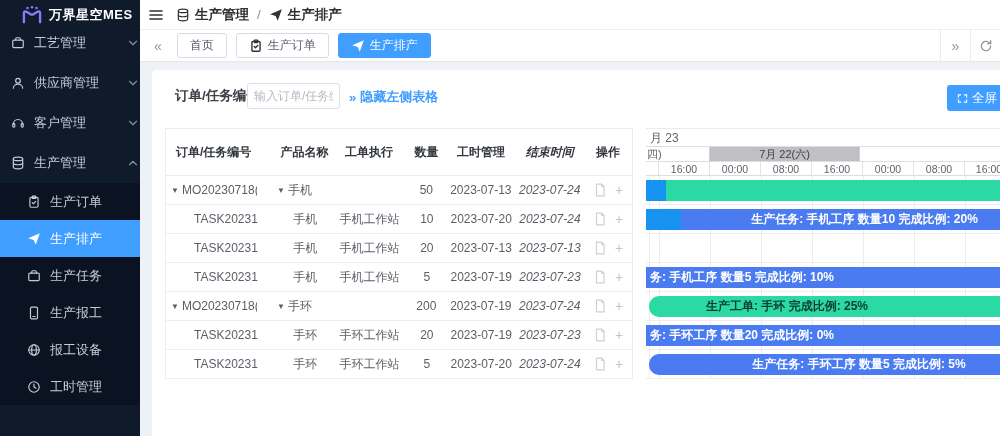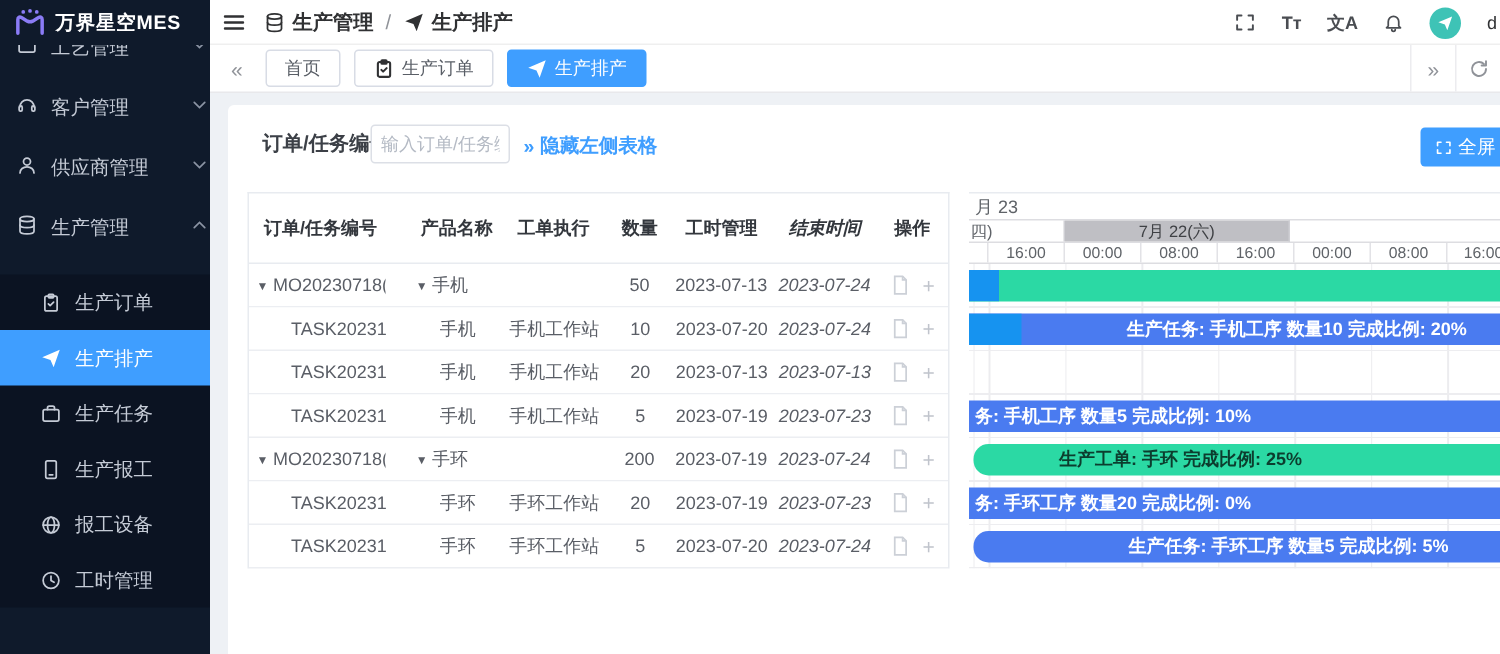--- a/index.html
+++ b/index.html
@@ -6,21 +6,21 @@
   html,body { width:1000px; height:436px; overflow:hidden; }
   body { font-family:"Liberation Sans","DejaVu Sans",sans-serif; font-size:12px; color:#606266;
          background:#eef1f5; position:relative; }
   svg { display:block; }
 
   
   .sidebar { position:absolute; left:0; top:0; width:140px; height:436px; background:#0f1a2b; overflow:hidden; z-index:5; }
   .logo { position:relative; z-index:3; height:30px; background:#0f1a2b; display:flex; align-items:center; gap:6px; padding-left:9px; }
   .logo-text { color:#fff; font-weight:bold; font-size:13px; letter-spacing:.5px; }
   .menu { margin-top:-17px; }
-  .m-item { height:40px; display:flex; gap:9px; padding:0 0 0 11px; color:#c5cbd6; font-size:13px; cursor:pointer; }
+  .m-item { height:40px; display:flex; align-items:center; gap:9px; padding:0 0 0 11px; color:#c5cbd6; font-size:13px; cursor:pointer; }
   .m-item .lbl { flex:1; }
   .m-item .chev { color:#7e8violet; }
   .chev { color:#8a93a3; }
   .submenu { background:#0b1322; }
   .s-item { height:37px; display:flex; align-items:center; gap:9px; padding-left:27px; color:#c5cbd6; font-size:13px; cursor:pointer; }
   .s-item.active { background:#3f9eff; color:#fff; }
   .icon14 { width:14px; height:14px; flex:0 0 14px; }
   .icon16 { width:16px; height:16px; }
 
   
@@ -119,35 +119,35 @@
           <rect x="3" y="7" width="18" height="13" rx="2"></rect>
           <path d="M8 7V5a2 2 0 0 1 2-2h4a2 2 0 0 1 2 2v2"></path>
         </svg>
       <span class="lbl">工艺管理</span>
       <svg class="icon14 chev" viewBox="0 0 24 24" fill="none" stroke="currentColor" stroke-width="2" stroke-linecap="round">
           <path d="M6 9l6 6 6-6"></path>
         </svg>
     </div>
     <div class="m-item">
       <svg class="icon14" viewBox="0 0 24 24" fill="none" stroke="currentColor" stroke-width="2" stroke-linecap="round" stroke-linejoin="round">
+          <circle cx="12" cy="8" r="4"></circle>
+          <path d="M4 21c0-4 3.6-7 8-7s8 3 8 7"></path>
+        </svg>
+      <span class="lbl">供应商管理</span>
+      <svg class="icon14 chev" viewBox="0 0 24 24" fill="none" stroke="currentColor" stroke-width="2" stroke-linecap="round">
+          <path d="M6 9l6 6 6-6"></path>
+        </svg>
+    </div>
+    <div class="m-item">
+      <svg class="icon14" viewBox="0 0 24 24" fill="none" stroke="currentColor" stroke-width="2" stroke-linecap="round" stroke-linejoin="round">
           <path d="M4 14a8 8 0 0 1 16 0"></path>
           <rect x="3" y="13" width="3.5" height="6" rx="1.5"></rect>
           <rect x="17.5" y="13" width="3.5" height="6" rx="1.5"></rect>
         </svg>
       <span class="lbl">客户管理</span>
-      <svg class="icon14 chev" viewBox="0 0 24 24" fill="none" stroke="currentColor" stroke-width="2" stroke-linecap="round">
-          <path d="M6 9l6 6 6-6"></path>
-        </svg>
-    </div>
-    <div class="m-item">
-      <svg class="icon14" viewBox="0 0 24 24" fill="none" stroke="currentColor" stroke-width="2" stroke-linecap="round" stroke-linejoin="round">
-          <circle cx="12" cy="8" r="4"></circle>
-          <path d="M4 21c0-4 3.6-7 8-7s8 3 8 7"></path>
-        </svg>
-      <span class="lbl">供应商管理</span>
       <svg class="icon14 chev" viewBox="0 0 24 24" fill="none" stroke="currentColor" stroke-width="2" stroke-linecap="round">
           <path d="M6 9l6 6 6-6"></path>
         </svg>
     </div>
     <div class="m-item">
       <svg class="icon14" viewBox="0 0 24 24" fill="none" stroke="currentColor" stroke-width="2" stroke-linecap="round" stroke-linejoin="round">
           <ellipse cx="12" cy="5" rx="8" ry="3"></ellipse>
           <path d="M4 5v14c0 1.7 3.6 3 8 3s8-1.3 8-3V5"></path>
           <path d="M4 12c0 1.7 3.6 3 8 3s8-1.3 8-3"></path>
         </svg>
@@ -195,21 +195,21 @@
       </div>
       <div class="s-item">
         <svg class="icon14" viewBox="0 0 24 24" fill="none" stroke="currentColor" stroke-width="2" stroke-linecap="round" stroke-linejoin="round">
             <circle cx="12" cy="12" r="9"></circle>
             <path d="M12 7v5l3.5 2"></path>
           </svg>
         <span>工时管理</span>
       </div>
     </div>
   </nav>
-  <div class="logo" style="position:absolute; left:0; top:0; right:0;">
+  <div class="logo" style="position:absolute; left:12px; top:0; right:0;">
     <svg width="22" height="18" viewBox="0 0 24 20">
       <path d="M3 18 L3 8 Q3 5 6 6.5 L10 9 Q12 10 14 9 L18 6.5 Q21 5 21 8 L21 18" fill="none" stroke="#8b7cf6" stroke-width="2.6" stroke-linecap="round"></path>
       <circle cx="7" cy="2.2" r="1.4" fill="#8b7cf6"></circle>
         <circle cx="12" cy="1.4" r="1.4" fill="#8b7cf6"></circle>
         <circle cx="17" cy="2.2" r="1.4" fill="#8b7cf6"></circle>
     </svg>
     <span class="logo-text">万界星空MES</span>
   </div>
 </aside>
 
@@ -223,37 +223,20 @@
         <path d="M4 5v14c0 1.7 3.6 3 8 3s8-1.3 8-3V5"></path>
         <path d="M4 12c0 1.7 3.6 3 8 3s8-1.3 8-3"></path>
       </svg>
     <span>生产管理</span>
     <span class="sep">/</span>
     <svg class="icon14" viewBox="0 0 24 24" fill="currentColor">
         <path d="M2 10.5 22 2l-7 20-3.6-8.2L2 10.5z"></path>
       </svg>
     <span>生产排产</span>
   </div>
-  <div class="top-icons">
-    <svg class="icon14" viewBox="0 0 24 24" fill="none" stroke="currentColor" stroke-width="2.2" stroke-linecap="round" stroke-linejoin="round">
-        <path d="M3 9V4h5M21 9V4h-5M3 15v5h5M21 15v5h-5"></path>
-      </svg>
-    <span class="tool-txt">Tт</span>
-    <span class="tool-txt">文A</span>
-    <svg class="icon14" viewBox="0 0 24 24" fill="none" stroke="currentColor" stroke-width="2" stroke-linecap="round" stroke-linejoin="round">
-        <path d="M18 16v-5a6 6 0 1 0-12 0v5l-2 2h16l-2-2z"></path>
-        <path d="M10 20a2 2 0 0 0 4 0"></path>
-      </svg>
-    <span class="avatar">
-      <svg width="11" height="11" viewBox="0 0 24 24" fill="#fff">
-          <path d="M2 10.5 22 2l-7 20-3.6-8.2L2 10.5z"></path>
-        </svg>
-    </span>
-    <span class="user-text">d</span>
-  </div>
 </header>
 
 <div class="tabbar">
   <span class="tab-collapse">«</span>
   <div class="tab">
     <span>首页</span>
   </div>
   <div class="tab">
     <svg class="icon14" style="color:#303133" viewBox="0 0 24 24" fill="none" stroke="currentColor" stroke-width="2.4" stroke-linecap="round" stroke-linejoin="round">
         <rect x="5" y="4" width="14" height="17" rx="2"></rect>

